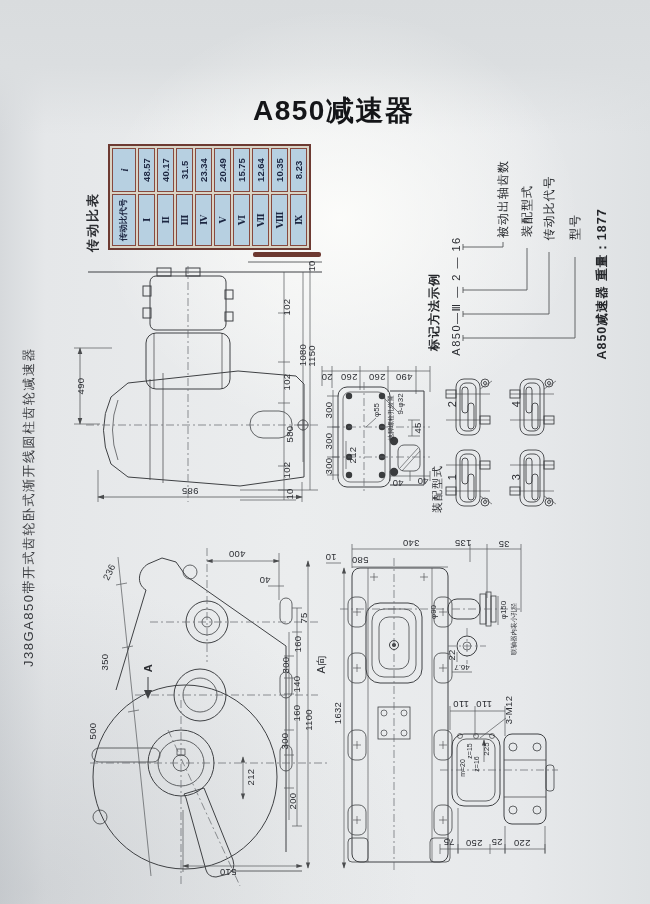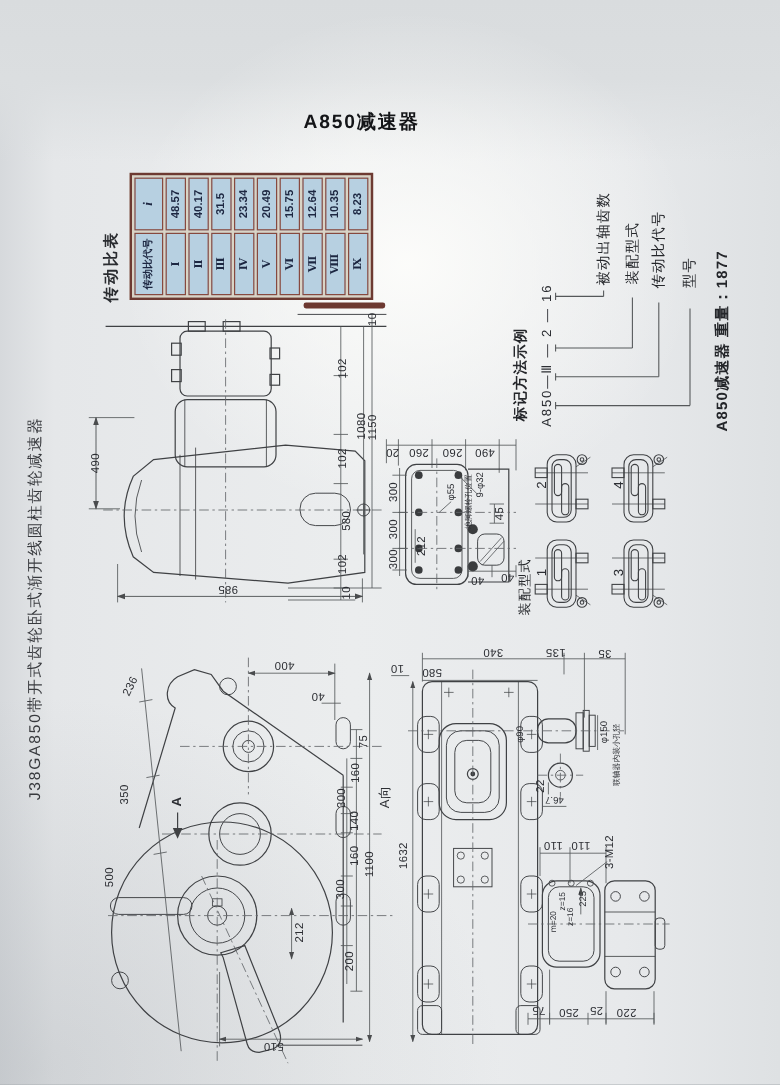--- a/index.html
+++ b/index.html
@@ -4,21 +4,21 @@
 <style>
   html,body{margin:0;padding:0;background:#9aa0a4;font-family:'Liberation Sans','DejaVu Sans',sans-serif;}
   #page{width:650px;height:904px;position:relative;overflow:hidden;margin:0 auto;
     background:
       radial-gradient(ellipse 320px 280px at 340px 220px, rgba(253,253,251,.92), rgba(253,253,251,0) 75%),
       linear-gradient(180deg, #d9dcde 0px, #dbdee0 65px, rgba(219,222,224,0) 135px),
       radial-gradient(ellipse 540px 430px at 30px 890px, rgba(146,152,158,.26), rgba(146,152,158,0) 72%),
       linear-gradient(90deg, #d6d9dc 0, #e5e7e9 45px, #ebedee 45%, #e7e9eb 80%, #dee1e3 100%);
   }
   svg{position:absolute;left:0;top:0;}
-  .title{position:absolute;left:253px;top:92px;font-size:16px;font-weight:700;letter-spacing:1.5px;color:#141518;}
+  .title{position:absolute;left:253px;top:92px;font-size:28px;font-weight:700;letter-spacing:1.5px;color:#141518;}
   .dim{position:absolute;white-space:nowrap;font-size:9.5px;letter-spacing:.3px;color:#2c2e33;transform:translate(-50%,-50%);}
   .v{transform:translate(-50%,-50%) rotate(-90deg);}
   .r180{transform:translate(-50%,-50%) rotate(180deg);}
   .diag{transform:translate(-50%,-50%) rotate(-64deg);}
   .cjk{font-size:12px;letter-spacing:1px;color:#24262a;}
   .f7{font-size:7px;letter-spacing:0;}
   .f8{font-size:8px;letter-spacing:0;}
   .f65{font-size:6.5px;letter-spacing:0;}
   .f11{font-size:11px;}
   .f125{font-size:12.5px;}

